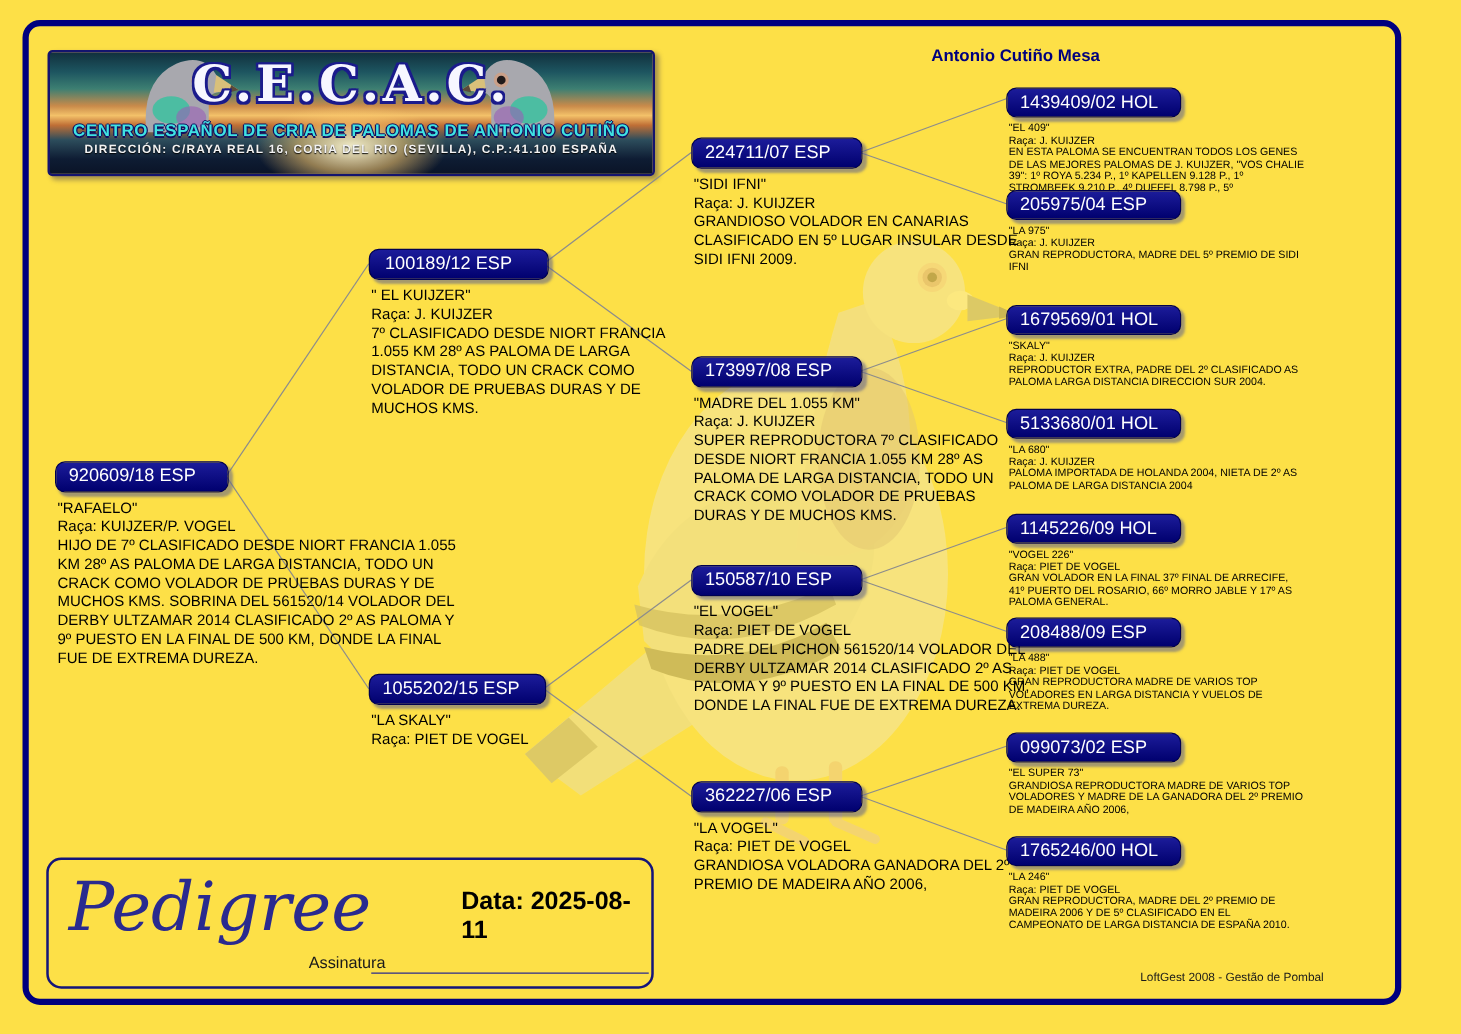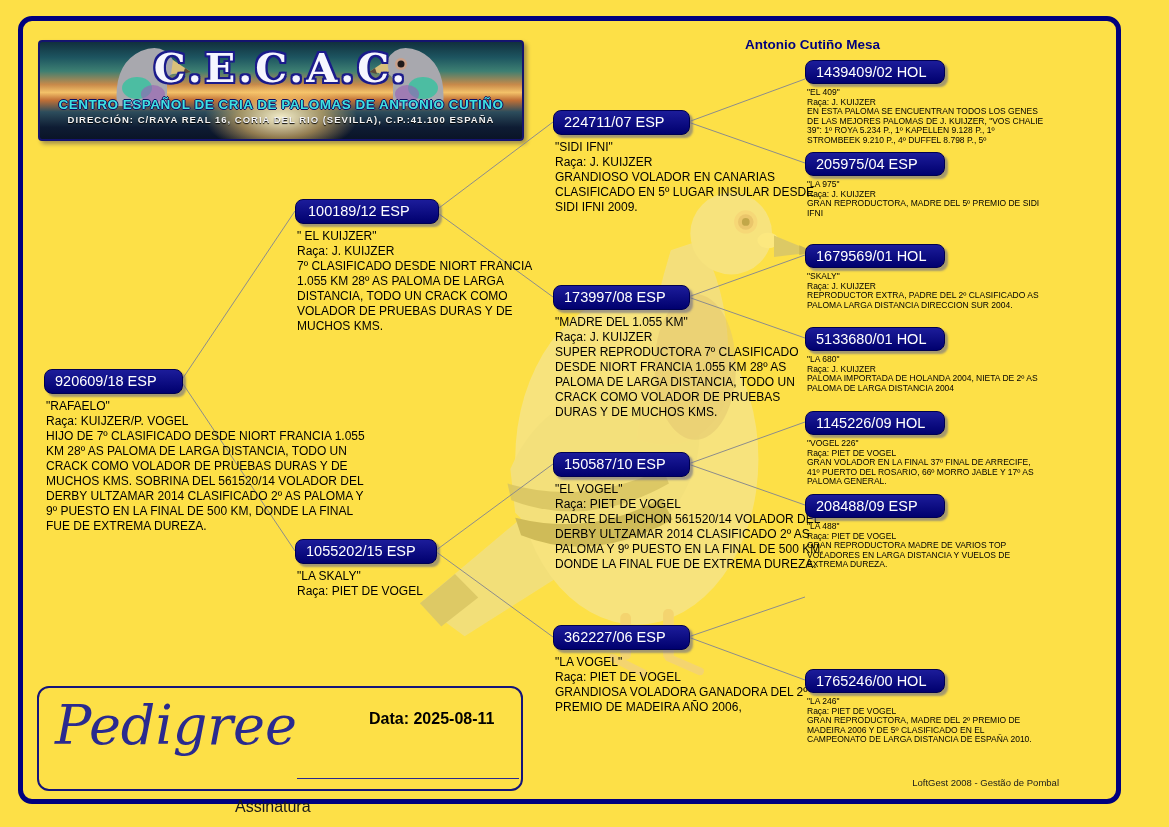--- a/index.html
+++ b/index.html
@@ -46,22 +46,22 @@
   .g4 .ring{height:22px;line-height:22px;}
   .g4 .desc{font-size:8.5px;line-height:9.5px;margin-top:4px;}
   .prace:empty{display:none;}
 
   
   .sigbox{position:absolute;left:37px;top:686px;width:482px;height:101px;
           border:2px solid #14147a;border-radius:12px;z-index:2;}
   .pedigree-logo{position:absolute;left:16px;top:6px;
           font-family:"DejaVu Serif","Liberation Serif",serif;font-style:italic;
           font-size:54px;color:#2a2a8f;}
-  .date-label{position:absolute;left:330px;top:22px;font-size:16px;font-weight:bold;color:#000;}
-  .sig-label{position:absolute;left:196px;top:74px;font-size:16px;color:#1a1a1a;margin-top:36px;}
+  .date-label{position:absolute;left:330px;top:22px;font-size:20px;font-weight:bold;color:#000;}
+  .sig-label{position:absolute;left:208px;top:74px;font-size:13px;color:#1a1a1a;}
   .sig-line{position:absolute;left:258px;top:90px;width:222px;border-bottom:1.5px solid #2a2a8f;}
 
   .brand{position:absolute;right:110px;top:777px;font-size:9.5px;color:#1a1a1a;z-index:2;}
 </style>
 </head>
 <body>
 
 <div class="page">
   <div class="frame"></div>
 
@@ -186,21 +186,21 @@
   </div>
   <div class="node g3" style="left:553px;top:625px;">
     <div class="ring" style="width:125px;">362227/06 ESP</div>
     <div class="desc" style="width:270px;">
       <div class="pname">"LA VOGEL"</div>
       <div class="prace">Raça: PIET DE VOGEL</div>
       <div class="pinfo">GRANDIOSA VOLADORA GANADORA DEL 2º PREMIO DE MADEIRA AÑO 2006,</div>
     </div>
   </div>
 
-  <div class="node g4" style="left:805px;top:60px;">
+  <div class="node g4" style="left:805px;top:70px;">
     <div class="ring" style="width:128px;">1439409/02 HOL</div>
     <div class="desc" style="width:237px;">
       <div class="pname">"EL 409"</div>
       <div class="prace">Raça: J. KUIJZER</div>
       <div class="pinfo">EN ESTA PALOMA SE ENCUENTRAN TODOS LOS GENES DE LAS MEJORES PALOMAS DE J. KUIJZER, "VOS CHALIE 39": 1º ROYA 5.234 P., 1º KAPELLEN 9.128 P., 1º STROMBEEK 9.210 P., 4º DUFFEL 8.798 P., 5º</div>
     </div>
   </div>
   <div class="node g4" style="left:805px;top:152px;">
     <div class="ring" style="width:128px;">205975/04 ESP</div>
     <div class="desc" style="width:237px;">
@@ -232,20 +232,28 @@
       <div class="prace">Raça: PIET DE VOGEL</div>
       <div class="pinfo">GRAN VOLADOR EN LA FINAL 37º FINAL DE ARRECIFE, 41º PUERTO DEL ROSARIO, 66º MORRO JABLE Y 17º AS PALOMA GENERAL.</div>
     </div>
   </div>
   <div class="node g4" style="left:805px;top:494px;">
     <div class="ring" style="width:128px;">208488/09 ESP</div>
     <div class="desc" style="width:237px;">
       <div class="pname">"LA 488"</div>
       <div class="prace">Raça: PIET DE VOGEL</div>
       <div class="pinfo">GRAN REPRODUCTORA MADRE DE VARIOS TOP VOLADORES EN LARGA DISTANCIA Y VUELOS DE EXTREMA DUREZA.</div>
+    </div>
+  </div>
+  <div class="node g4" style="left:805px;top:586px;">
+    <div class="ring" style="width:128px;">099073/02 ESP</div>
+    <div class="desc" style="width:237px;">
+      <div class="pname">"EL SUPER 73"</div>
+
+      <div class="pinfo">GRANDIOSA REPRODUCTORA MADRE DE VARIOS TOP VOLADORES Y MADRE DE LA GANADORA DEL 2º PREMIO DE MADEIRA AÑO 2006,</div>
     </div>
   </div>
   <div class="node g4" style="left:805px;top:669px;">
     <div class="ring" style="width:128px;">1765246/00 HOL</div>
     <div class="desc" style="width:237px;">
       <div class="pname">"LA 246"</div>
       <div class="prace">Raça: PIET DE VOGEL</div>
       <div class="pinfo">GRAN REPRODUCTORA, MADRE DEL 2º PREMIO DE MADEIRA 2006 Y DE 5º CLASIFICADO EN EL CAMPEONATO DE LARGA DISTANCIA DE ESPAÑA 2010.</div>
     </div>
   </div>

